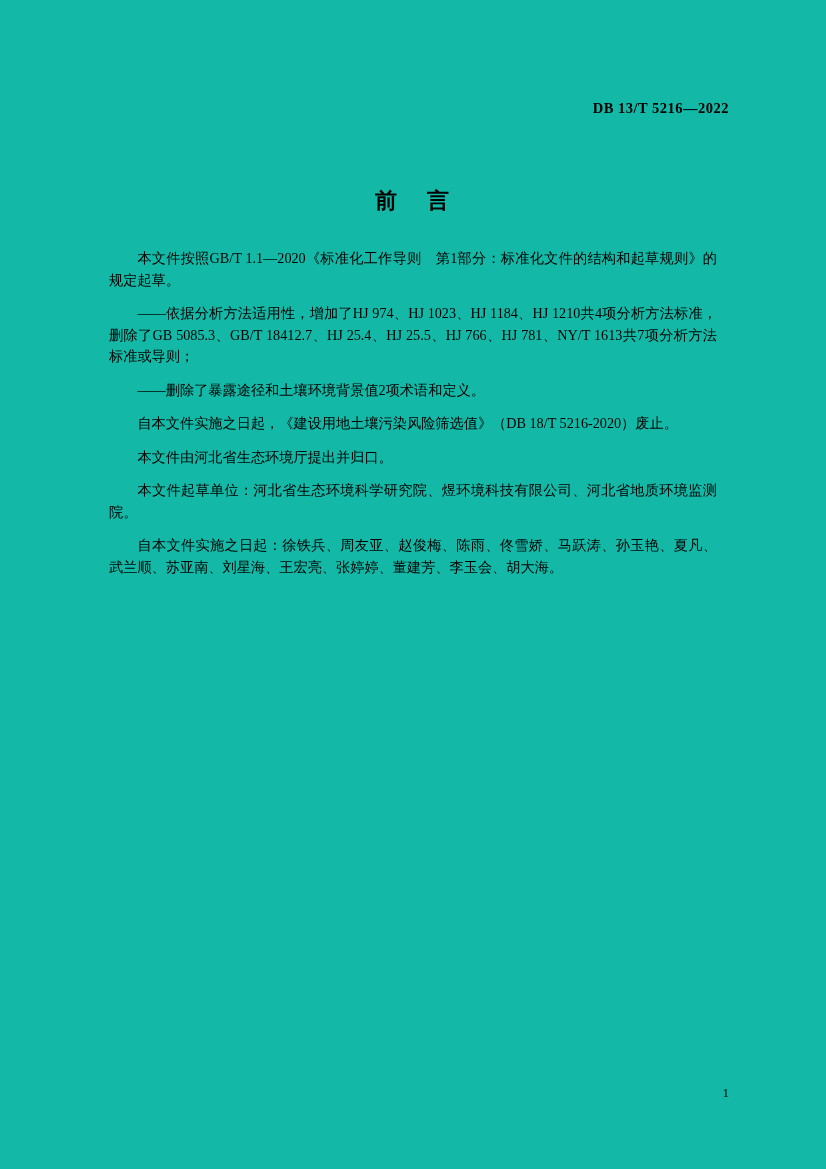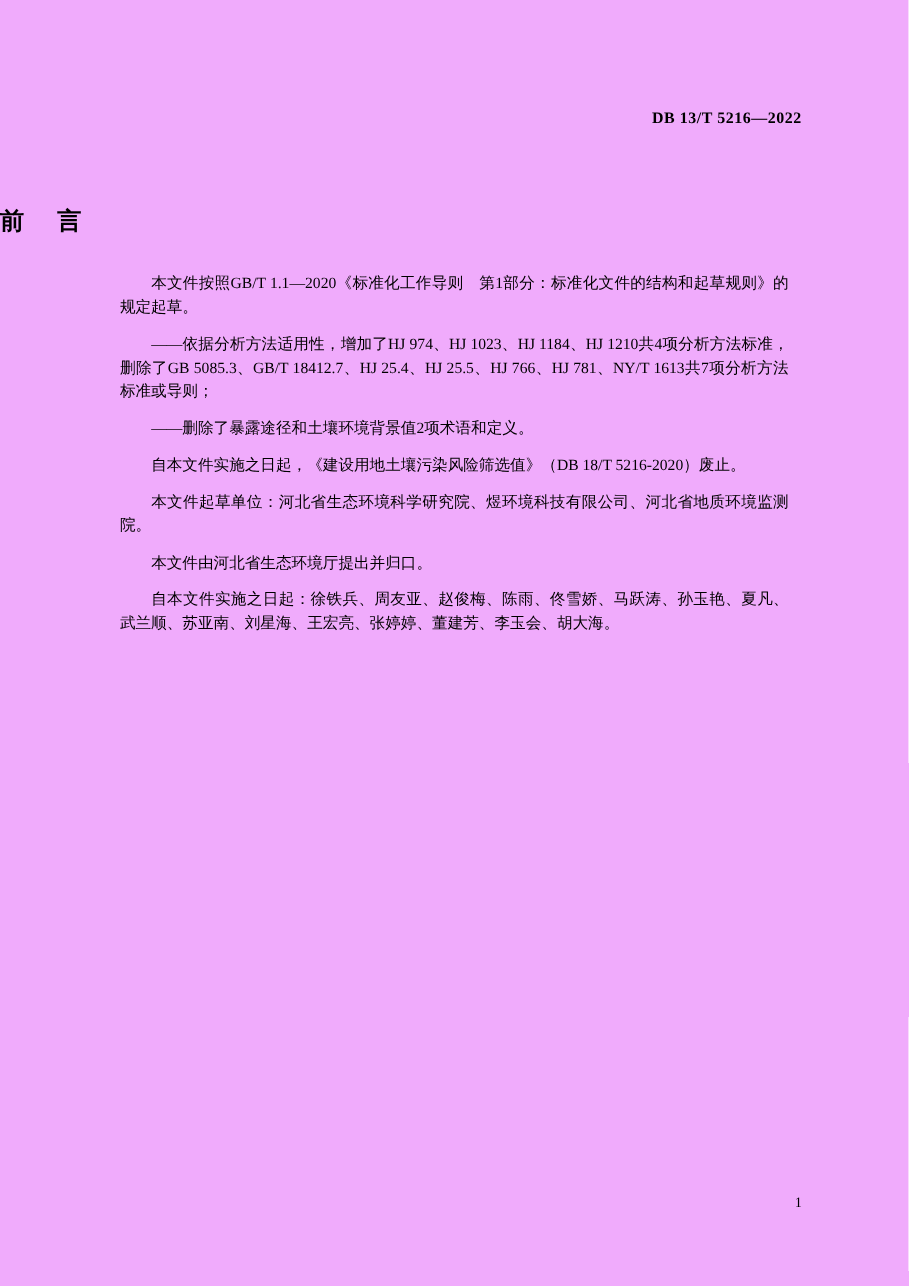--- a/index.html
+++ b/index.html
@@ -4,41 +4,41 @@
 <style>
   html, body {
     margin: 0;
     padding: 0;
     background: #ffffff;
   }
   .page {
     position: relative;
     width: 826px;
     height: 1169px;
-    background: #f0abfc;
+    background: #14b8a6;
     font-family: "Liberation Serif", "DejaVu Serif", serif;
     color: #000000;
     overflow: hidden;
   }
   .header-code {
     position: absolute;
     top: 100px;
     right: 97px;
     font-family: "Liberation Serif", "DejaVu Serif", serif;
     font-size: 14.5px;
     font-weight: bold;
     letter-spacing: 0.5px;
     white-space: nowrap;
   }
   .doc-title {
     position: absolute;
     top: 186px;
     left: 0;
     width: 826px;
-    text-align: left;
+    text-align: center;
     font-size: 22px;
     font-weight: bold;
     letter-spacing: 2px;
   }
   .doc-title .gap {
     display: inline-block;
     width: 28px;
   }
   .body-block {
     position: absolute;
@@ -71,20 +71,20 @@
 
   <div class="doc-title">
     <span>前</span><span class="gap"></span><span>言</span>
   </div>
 
   <div class="body-block">
     <p>本文件按照GB/T 1.1—2020《标准化工作导则　第1部分：标准化文件的结构和起草规则》的规定起草。</p>
     <p>――依据分析方法适用性，增加了HJ 974、HJ 1023、HJ 1184、HJ 1210共4项分析方法标准，删除了GB 5085.3、GB/T 18412.7、HJ 25.4、HJ 25.5、HJ 766、HJ 781、NY/T 1613共7项分析方法标准或导则；</p>
     <p>――删除了暴露途径和土壤环境背景值2项术语和定义。</p>
     <p>自本文件实施之日起，《建设用地土壤污染风险筛选值》（DB 18/T 5216-2020）废止。</p>
+    <p>本文件由河北省生态环境厅提出并归口。</p>
     <p>本文件起草单位：河北省生态环境科学研究院、煜环境科技有限公司、河北省地质环境监测院。</p>
-    <p>本文件由河北省生态环境厅提出并归口。</p>
     <p>自本文件实施之日起：徐铁兵、周友亚、赵俊梅、陈雨、佟雪娇、马跃涛、孙玉艳、夏凡、武兰顺、苏亚南、刘星海、王宏亮、张婷婷、董建芳、李玉会、胡大海。</p>
   </div>
 
   <div class="page-number">1</div>
 
 </div>
 
 </body></html>

